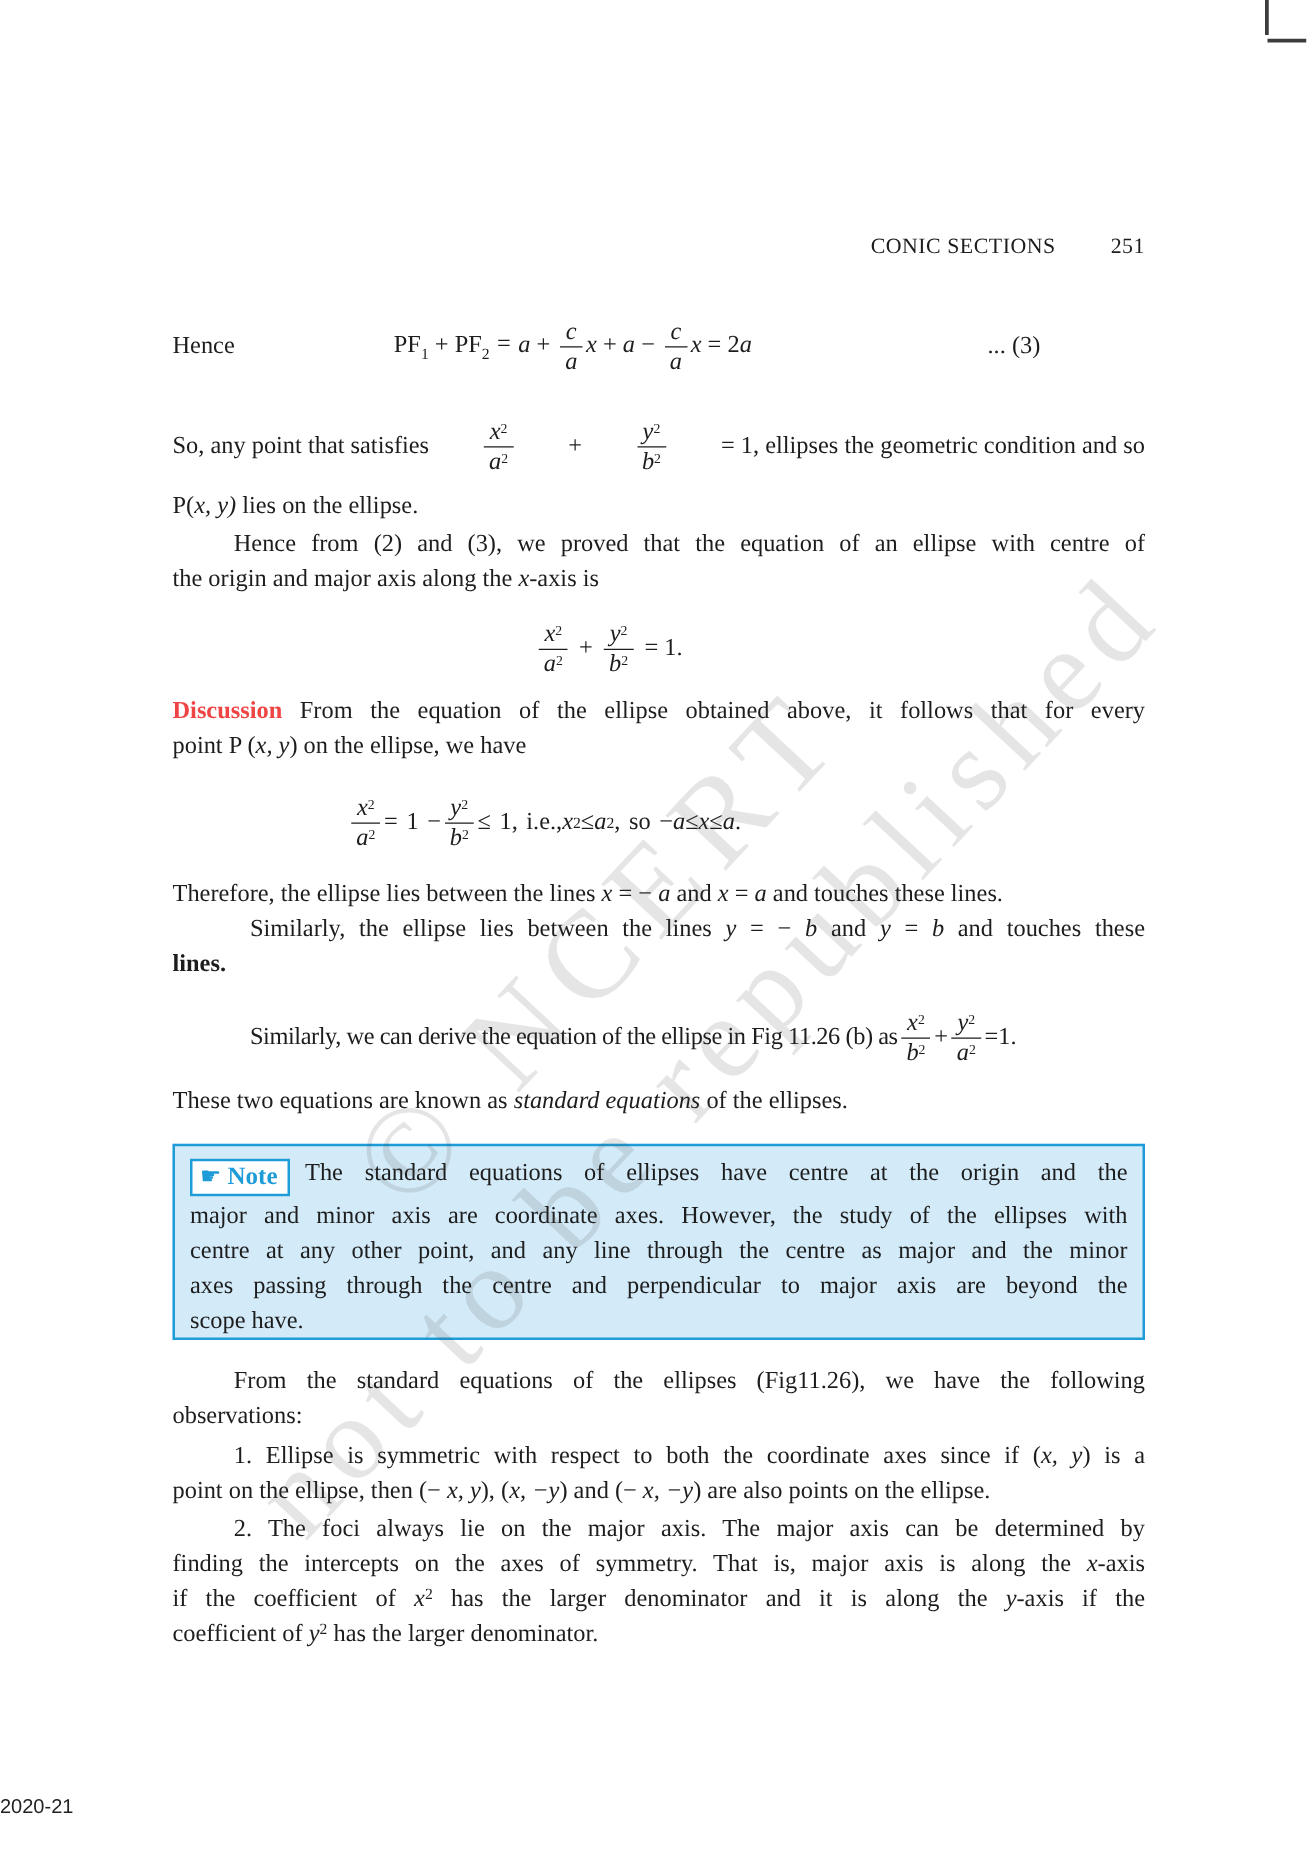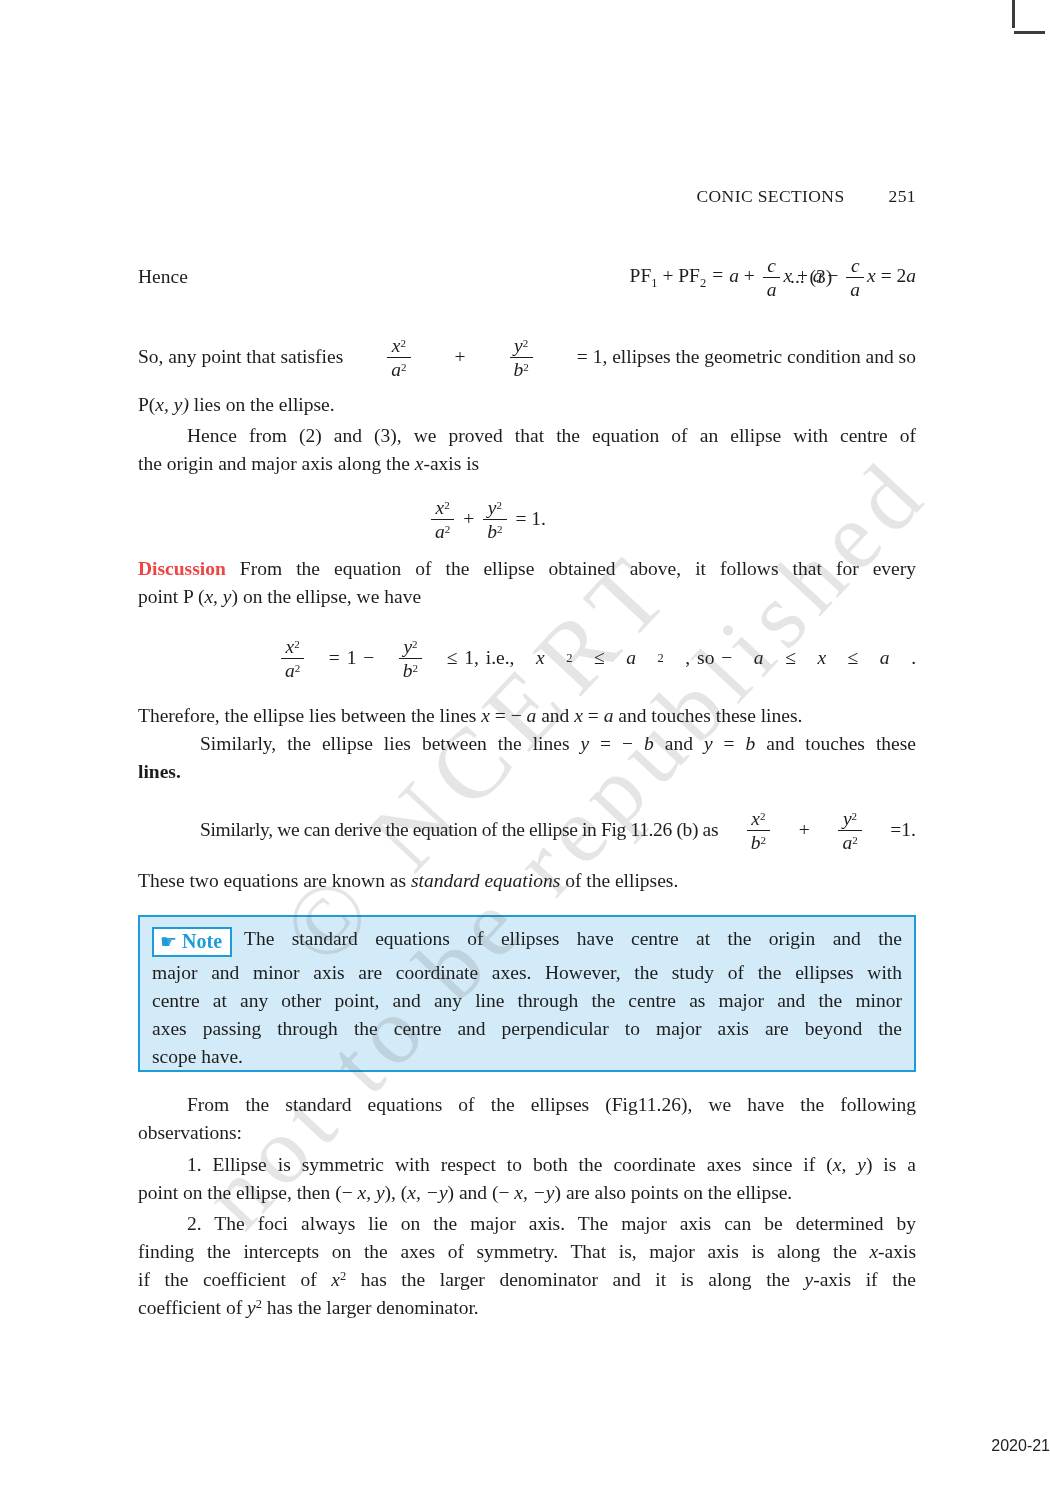--- a/index.html
+++ b/index.html
@@ -12,34 +12,34 @@
   .wm-layer { position:absolute; inset:0; z-index:6; pointer-events:none; }
   .wm { position:absolute; color:rgba(70,70,70,0.14); text-align:center; white-space:nowrap; }
   .wm-1 { left:218px; top:700px; width:520px; font-size:100px; letter-spacing:14px; transform:rotate(-47deg); }
   .wm-2 { left:-43px; top:788px; width:1216px; font-size:95px; letter-spacing:10px; transform:rotate(-47deg); }
   
   .cm-v { position:absolute; left:1012px; top:0; width:3px; height:28px; background:#3c3c3c; }
   .cm-h { position:absolute; left:1014px; top:31px; width:31px; height:3px; background:#3c3c3c; }
   
   .hdr { position:absolute; top:186px; left:138px; width:778px; text-align:right; font-size:17.5px; letter-spacing:0.4px; }
   .hdr .pgnum { display:inline-block; margin-left:44px; }
-  .ftr { position:absolute; top:1437px; left:0; width:1050px; text-align:right;
-         font-family:"Liberation Sans", sans-serif; font-size:16px; color:#222;padding-left:38px; }
+  .ftr { position:absolute; top:1437px; left:0; width:1050px; text-align:left;
+         font-family:"Liberation Sans", sans-serif; font-size:16px; color:#222; }
   
   .line { position:absolute; left:138px; width:778px; font-size:19.5px; line-height:28px; height:28px; overflow:hidden; }
   .j { text-align:justify; }
   .j::after { content:""; display:inline-block; width:100%; height:0; }
   .ind1 { text-indent:49px; }
   .ind2 { text-indent:62px; }
   .it { font-style:italic; }
   sup { font-size:12.5px; vertical-align:6px; line-height:0; }
   sub { font-size:12.5px; vertical-align:-5px; line-height:0; }
   
   .eqrow { position:absolute; left:138px; width:778px; height:74px; display:flex; align-items:center;
-           font-size:19.5px; white-space:nowrap;justify-content:space-between; }
+           font-size:19.5px; white-space:nowrap; }
   .frac { display:inline-block; text-align:center; vertical-align:middle; margin:0 3px; }
   .frac .fnum, .frac .fden { display:block; padding:0 4px; line-height:23px; font-size:19.5px; }
   .frac .fden { border-top:1.6px solid #1d1d1d; }
   .frac sup { font-size:11px; vertical-align:5px; }
   .op { display:inline-block; margin:0 6px; }
   #row-eq3 { top:240px; }
   #row-eq3 .eq-label { display:inline-block; width:177px; }
   #row-eq3 .tag { position:absolute; left:652px; }
   #row-so { top:320px; justify-content:space-between; }
   #row-ceq { top:482px; justify-content:center; transform:translateX(-37px); }

